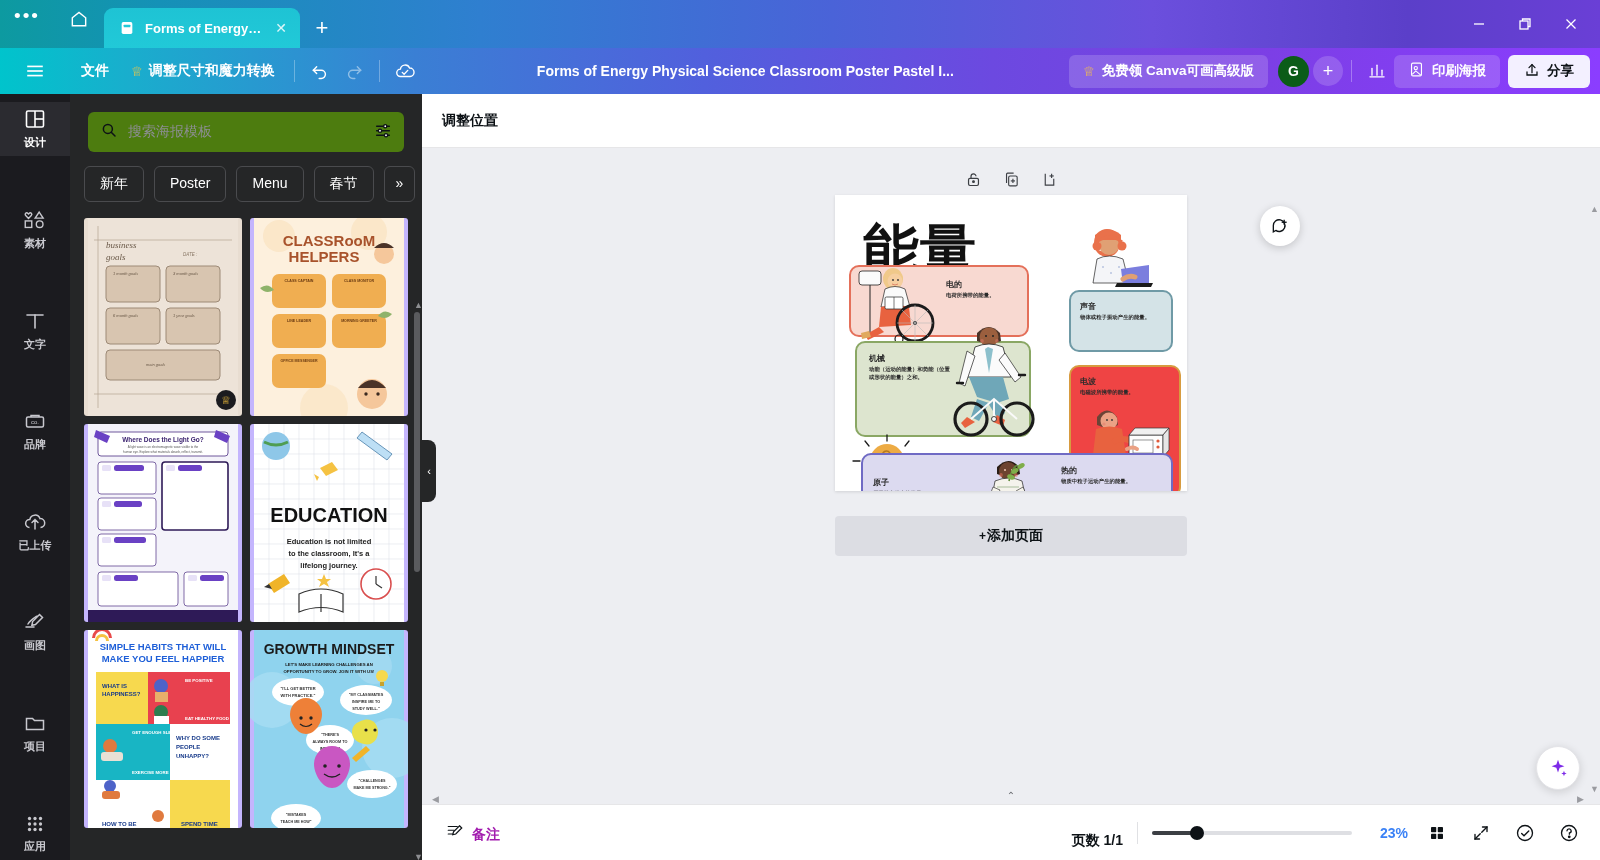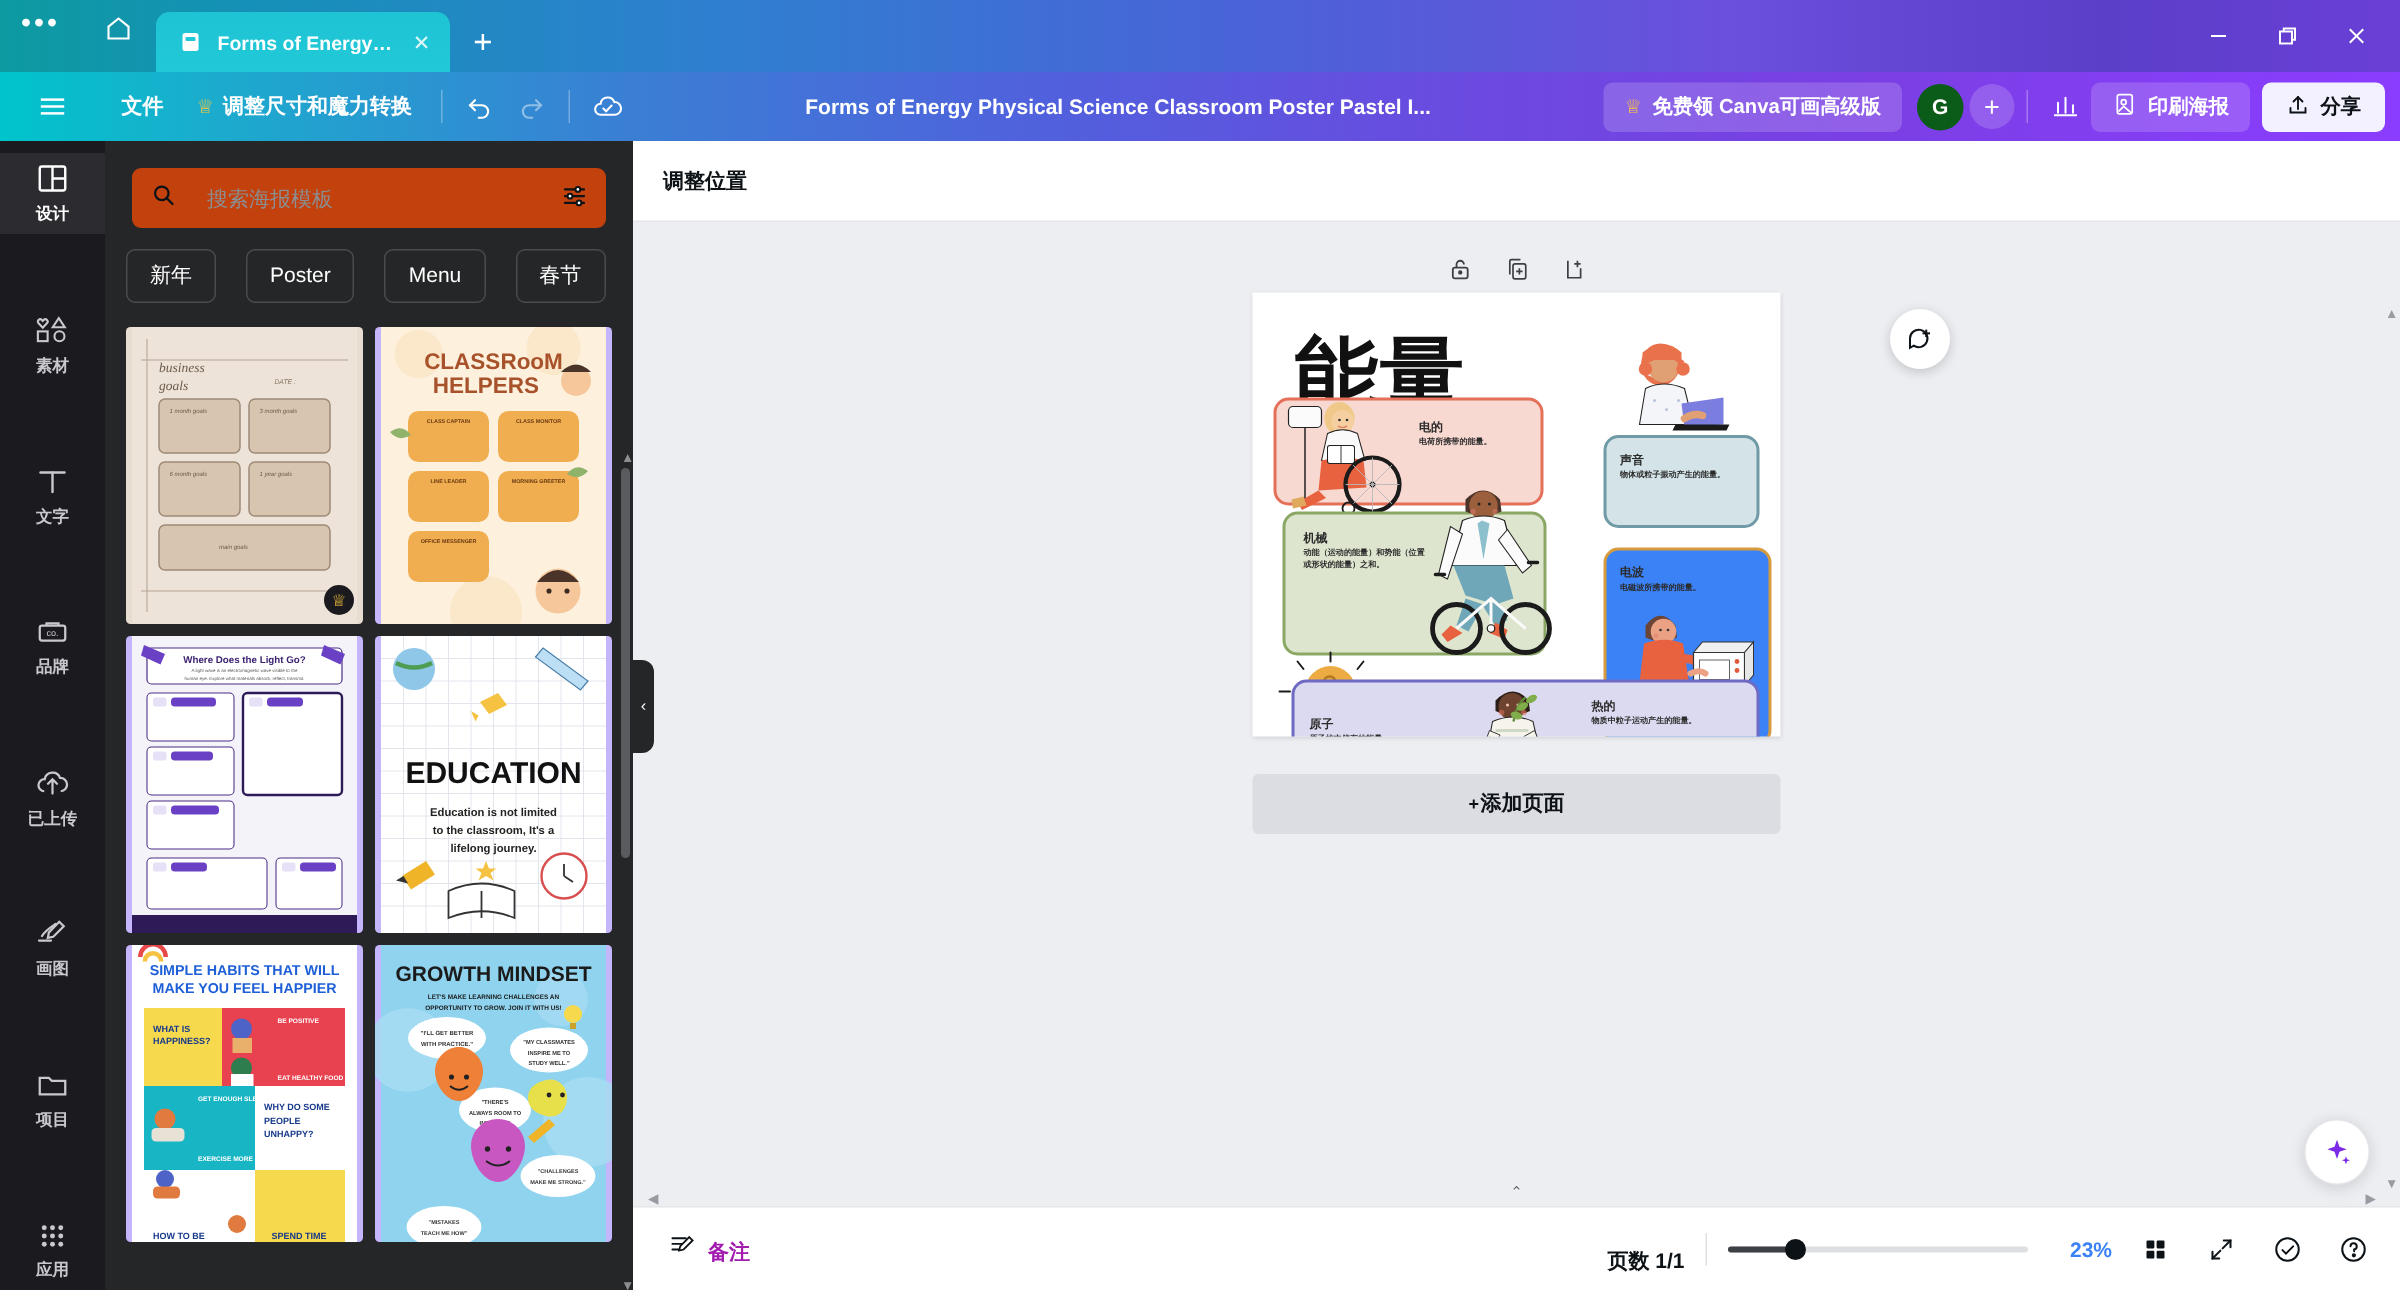--- a/index.html
+++ b/index.html
@@ -87,39 +87,39 @@
   .rail-item.active { background: #2b2b30; color: #fff; }
   .rail-label { font-size: 11px; font-weight: 700; }
 
   
   .panel {
     position: absolute; left: 70px; top: 94px; width: 352px; height: 766px;
     background: #252627; overflow: hidden;
   }
   .search-wrap { padding: 18px 18px 0 18px; }
   .search-box {
-    display: flex; align-items: center; gap: 20px; height: 40px; background: #c2410c;
-    border-radius: 6px; padding: 0 12px;
+    display: flex; align-items: center; gap: 10px; height: 40px; background: #4d7c0f;
+    border-radius: 6px; padding: 0 12px; font-family: Liberation Serif, serif;
   }
   .search-input {
     flex: 1; border: 0; outline: 0; font-size: 14px; color: #0d1216; background: transparent;
     font-family: inherit;
   }
   .search-input::placeholder { color: #8c8e92; }
   .tabs { display: flex; margin-top: 16px; padding: 0 8px; }
   .ptab {
     flex: 1; text-align: center; font-size: 14.5px; font-weight: 700; color: #b9babd;
     padding: 9px 0 11px; position: relative;
   }
   .ptab.active { color: #fff; }
   .ptab.active:after {
     content: ''; position: absolute; left: 8px; right: 8px; bottom: 0; height: 3px;
     background: #8b3dff; border-radius: 2px;
   }
-  .chips { display: flex; gap: 20px; padding: 14px 0 10px 14px; overflow: hidden; position: relative; }
+  .chips { display: flex; gap: 10px; padding: 14px 0 10px 14px; overflow: hidden; position: relative; }
   .chip {
     border: 1px solid #4a4b4e; border-radius: 6px; color: #fff; font-size: 14px;
     padding: 8px 15px; white-space: nowrap; flex: 0 0 auto;
   }
   .chip.more { padding: 8px 11px; }
   .thumbs { display: grid; grid-template-columns: 1fr 1fr; gap: 8px; padding: 6px 14px 0 14px; }
   .thumb { position: relative; border-radius: 3px; overflow: hidden; height: 198px; background: #c4b5fd; }
   .thumb .crownbadge {
     position: absolute; right: 6px; bottom: 6px; width: 20px; height: 20px; border-radius: 50%;
     background: #1b1b1f; color: #ffc83d; font-size: 11px; display: flex; align-items: center; justify-content: center;
@@ -747,21 +747,21 @@
             <circle cx="54" cy="82" r="4" fill="none" stroke="#1b1b1b" stroke-width="1.2"></circle>
           </svg>
 
           <div class="pcard" style="left:234px; top:95px; width:104px; height:62px; background:#d4e3e7; border-color:#6f9aa6;">
             <div style="position:absolute;left:9px;top:9px; width:88px;">
               <div class="pc-h">声音</div>
               <div class="pc-b">物体或粒子振动产生的能量。</div>
             </div>
           </div>
 
-          <div class="pcard" style="left:234px; top:170px; width:112px; height:132px; background:#3b82f6; border-color:#d79b3f;">
+          <div class="pcard" style="left:234px; top:170px; width:112px; height:132px; background:#ef4444; border-color:#d79b3f;">
             <div style="position:absolute;left:9px;top:9px; width:88px;">
               <div class="pc-h">电波</div>
               <div class="pc-b">电磁波所携带的能量。</div>
             </div>
             <svg style="position:absolute;left:14px;top:38px" width="86" height="52" viewBox="0 0 86 52">
               <path d="M12 12q10-13 20 0l1 8q-10 5-21 0z" fill="#6b4436"></path>
               <circle cx="24" cy="16" r="8.5" fill="#eba184"></circle>
               <circle cx="22" cy="15" r="0.9" fill="#333"></circle>
                 <circle cx="27" cy="15" r="0.9" fill="#333"></circle>
               <circle cx="19" cy="19" r="1.6" fill="#e47a6a" opacity=".5"></circle>

